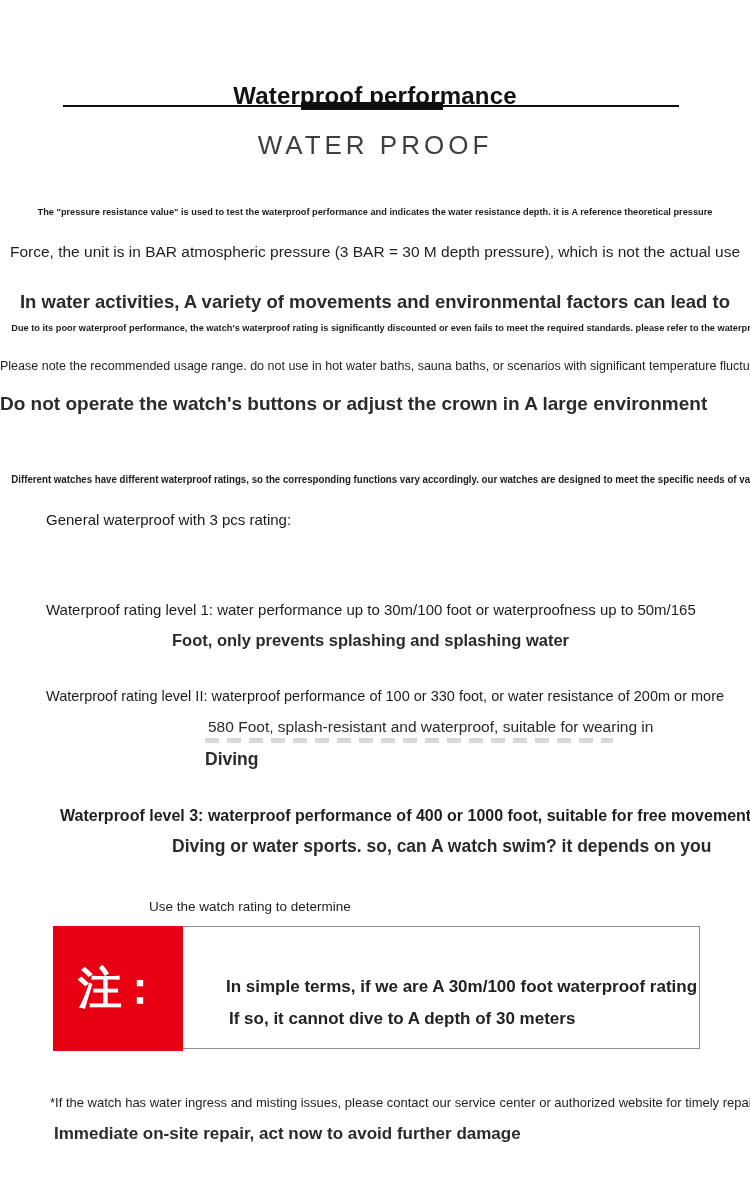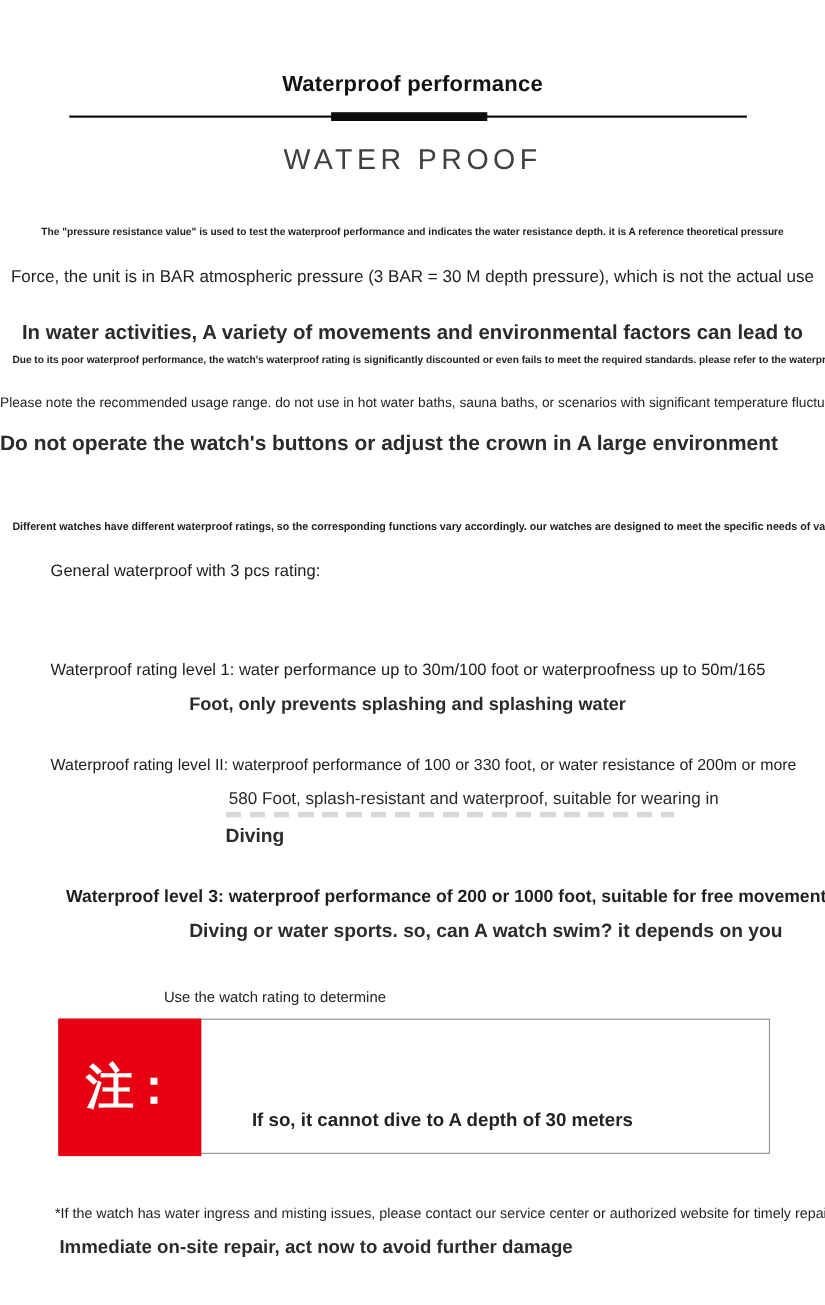--- a/index.html
+++ b/index.html
@@ -7,21 +7,21 @@
   body {
     width: 750px; height: 1186px;
     position: relative;
     font-family: "Liberation Sans", sans-serif;
     color: #222;
     overflow: hidden;
   }
   .abs { position: absolute; white-space: nowrap; }
   .ctr { left: 0; width: 750px; text-align: center; }
 
-  .page-title { top: 66px; font-size: 20px; font-weight: bold; color: #121212; letter-spacing: 0.2px; }
+  .page-title { top: 82px; font-size: 24px; font-weight: bold; color: #121212; letter-spacing: 0.2px; }
 
   .divider-thin  { top: 105px; left: 63px; width: 616px; height: 2px; background: #0d0d0d; }
   .divider-thick { top: 102px; left: 301px; width: 142px; height: 8px; background: #0d0d0d; }
 
   .watermark-title { top: 130px; font-size: 26px; font-weight: 300; color: #3f3f3f; letter-spacing: 4px; }
 
   .tiny-bold   { font-size: 9.5px;  font-weight: bold; color: #1c1c1c; transform: scaleX(0.97); transform-origin: center; }
   .small-reg   { font-size: 12.5px; color: #1f1f1f; }
   .med-reg     { font-size: 15.5px; color: #1f1f1f; }
   .med-bold    { font-size: 18px;   font-weight: bold; color: #2b2b2b; }
@@ -86,25 +86,26 @@
 <div class="abs l-ratings-intro">General waterproof with 3 pcs rating:</div>
 
 <div class="abs l-lv1a">Waterproof rating level 1: water performance up to 30m/100 foot or waterproofness up to 50m/165</div>
 <div class="abs l-lv1b">Foot, only prevents splashing and splashing water</div>
 
 <div class="abs l-lv2a">Waterproof rating level II: waterproof performance of 100 or 330 foot, or water resistance of 200m or more</div>
 <div class="abs l-lv2b">580 Foot, splash-resistant and waterproof, suitable for wearing in</div>
 <div class="abs faded-line"></div>
 <div class="abs l-lv2c">Diving</div>
 
-<div class="abs l-lv3a">Waterproof level 3: waterproof performance of 200 or 1000 foot, suitable for free movement</div>
+<div class="abs l-lv3a">Waterproof level 3: waterproof performance of 400 or 1000 foot, suitable for free movement</div>
 <div class="abs l-lv3b">Diving or water sports. so, can A watch swim? it depends on you</div>
 <div class="abs l-lv3c">Use the watch rating to determine</div>
 
 <div class="note-box">
   <div class="note-flag" style="background: rgb(230, 0, 18);">
     <span class="note-flag-label">注：</span>
   </div>
+  <div class="abs note-l2">In simple terms, if we are A 30m/100 foot waterproof rating</div>
   <div class="abs note-l3">If so, it cannot dive to A depth of 30 meters</div>
 </div>
 
 <div class="abs l-foot1">*If the watch has water ingress and misting issues, please contact our service center or authorized website for timely repair</div>
 <div class="abs l-foot2">Immediate on-site repair, act now to avoid further damage</div>
 
 </body></html>

